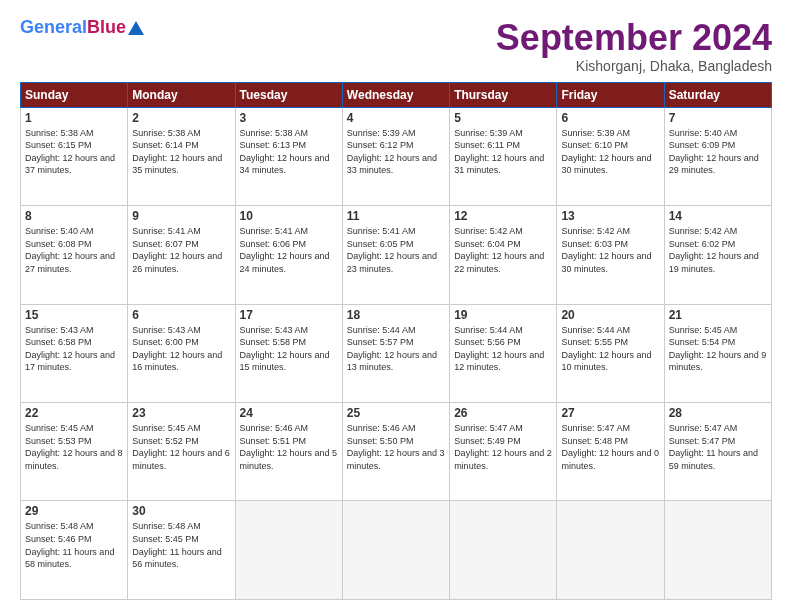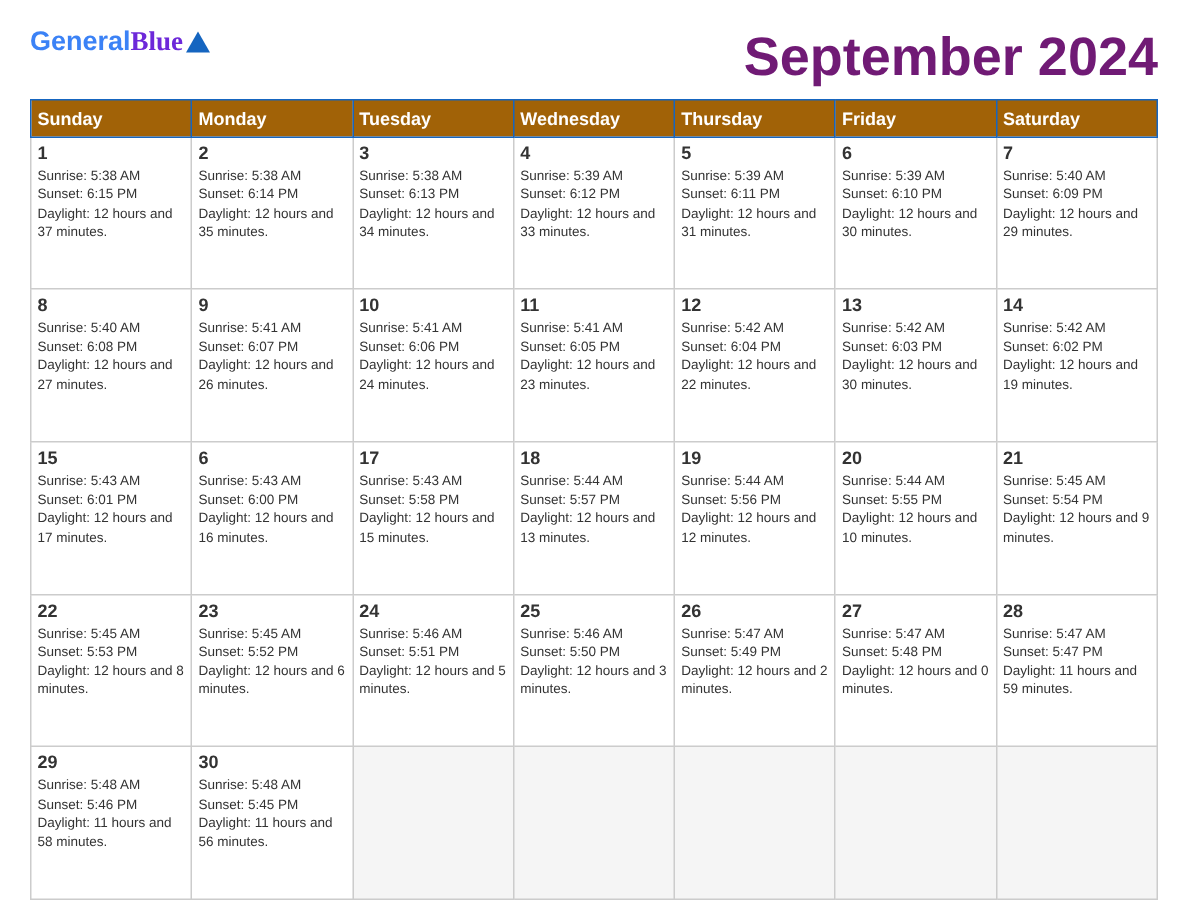--- a/index.html
+++ b/index.html
@@ -28,41 +28,41 @@
       flex-direction: column;
       align-items: flex-start;
     }
     .logo-text {
       font-size: 18px;
       font-weight: bold;
       color: #333;
       line-height: 1.1;
     }
     .logo-general { color: #3b82f6; }
-    .logo-blue { color: #6d28d9; font-family: Liberation Serif, serif; }
+    .logo-blue { color: #be185d; }
     .title-block {
       text-align: right;
     }
     .month-title {
       font-size: 36px;
       font-weight: bold;
       color: #701a75;
       line-height: 1.1;
     }
     .location {
       font-size: 14px;
       color: #555;
     }
     .calendar {
       width: 100%;
       border-collapse: collapse;
       flex: 1;
     }
     .calendar thead th {
-      background: #a16207;
+      background: #7f1d1d;
       color: #fff;
       font-size: 12px;
       font-weight: bold;
       padding: 5px 4px;
       text-align: left;
       border: 1px solid #1565c0;
     }
     .calendar tbody td {
       border: 1px solid #ccc;
       vertical-align: top;
@@ -97,20 +97,21 @@
         <span class="logo-text">
           <span class="logo-general">General</span><span class="logo-blue">Blue</span>
         </span>
         <svg width="18" height="18" viewBox="0 0 18 18">
           <polygon points="8,2 16,16 0,16" fill="#1565c0"></polygon>
         </svg>
       </div>
     </div>
     <div class="title-block">
       <div class="month-title">September 2024</div>
+      <div class="location">Kishorganj, Dhaka, Bangladesh</div>
     </div>
   </div>
 
   <table class="calendar">
     <thead>
       <tr>
 
       <th>Sunday</th>
           <th>Monday</th>
           <th>Tuesday</th>
@@ -235,21 +236,21 @@
             <span>Sunset: 6:02 PM</span><br>
             <span>Daylight: 12 hours and 19 minutes.</span>
           </div>
         </td>
         </tr>
         <tr>
           <td>
           <span class="day-num">15</span>
           <div class="day-info">
             <span>Sunrise: 5:43 AM</span><br>
-            <span>Sunset: 6:01 PM</span><br>
+            <span>Sunset: 6:58 PM</span><br>
             <span>Daylight: 12 hours and 17 minutes.</span>
           </div>
         </td>
           <td>
           <span class="day-num">6</span>
           <div class="day-info">
             <span>Sunrise: 5:43 AM</span><br>
             <span>Sunset: 6:00 PM</span><br>
             <span>Daylight: 12 hours and 16 minutes.</span>
           </div>

